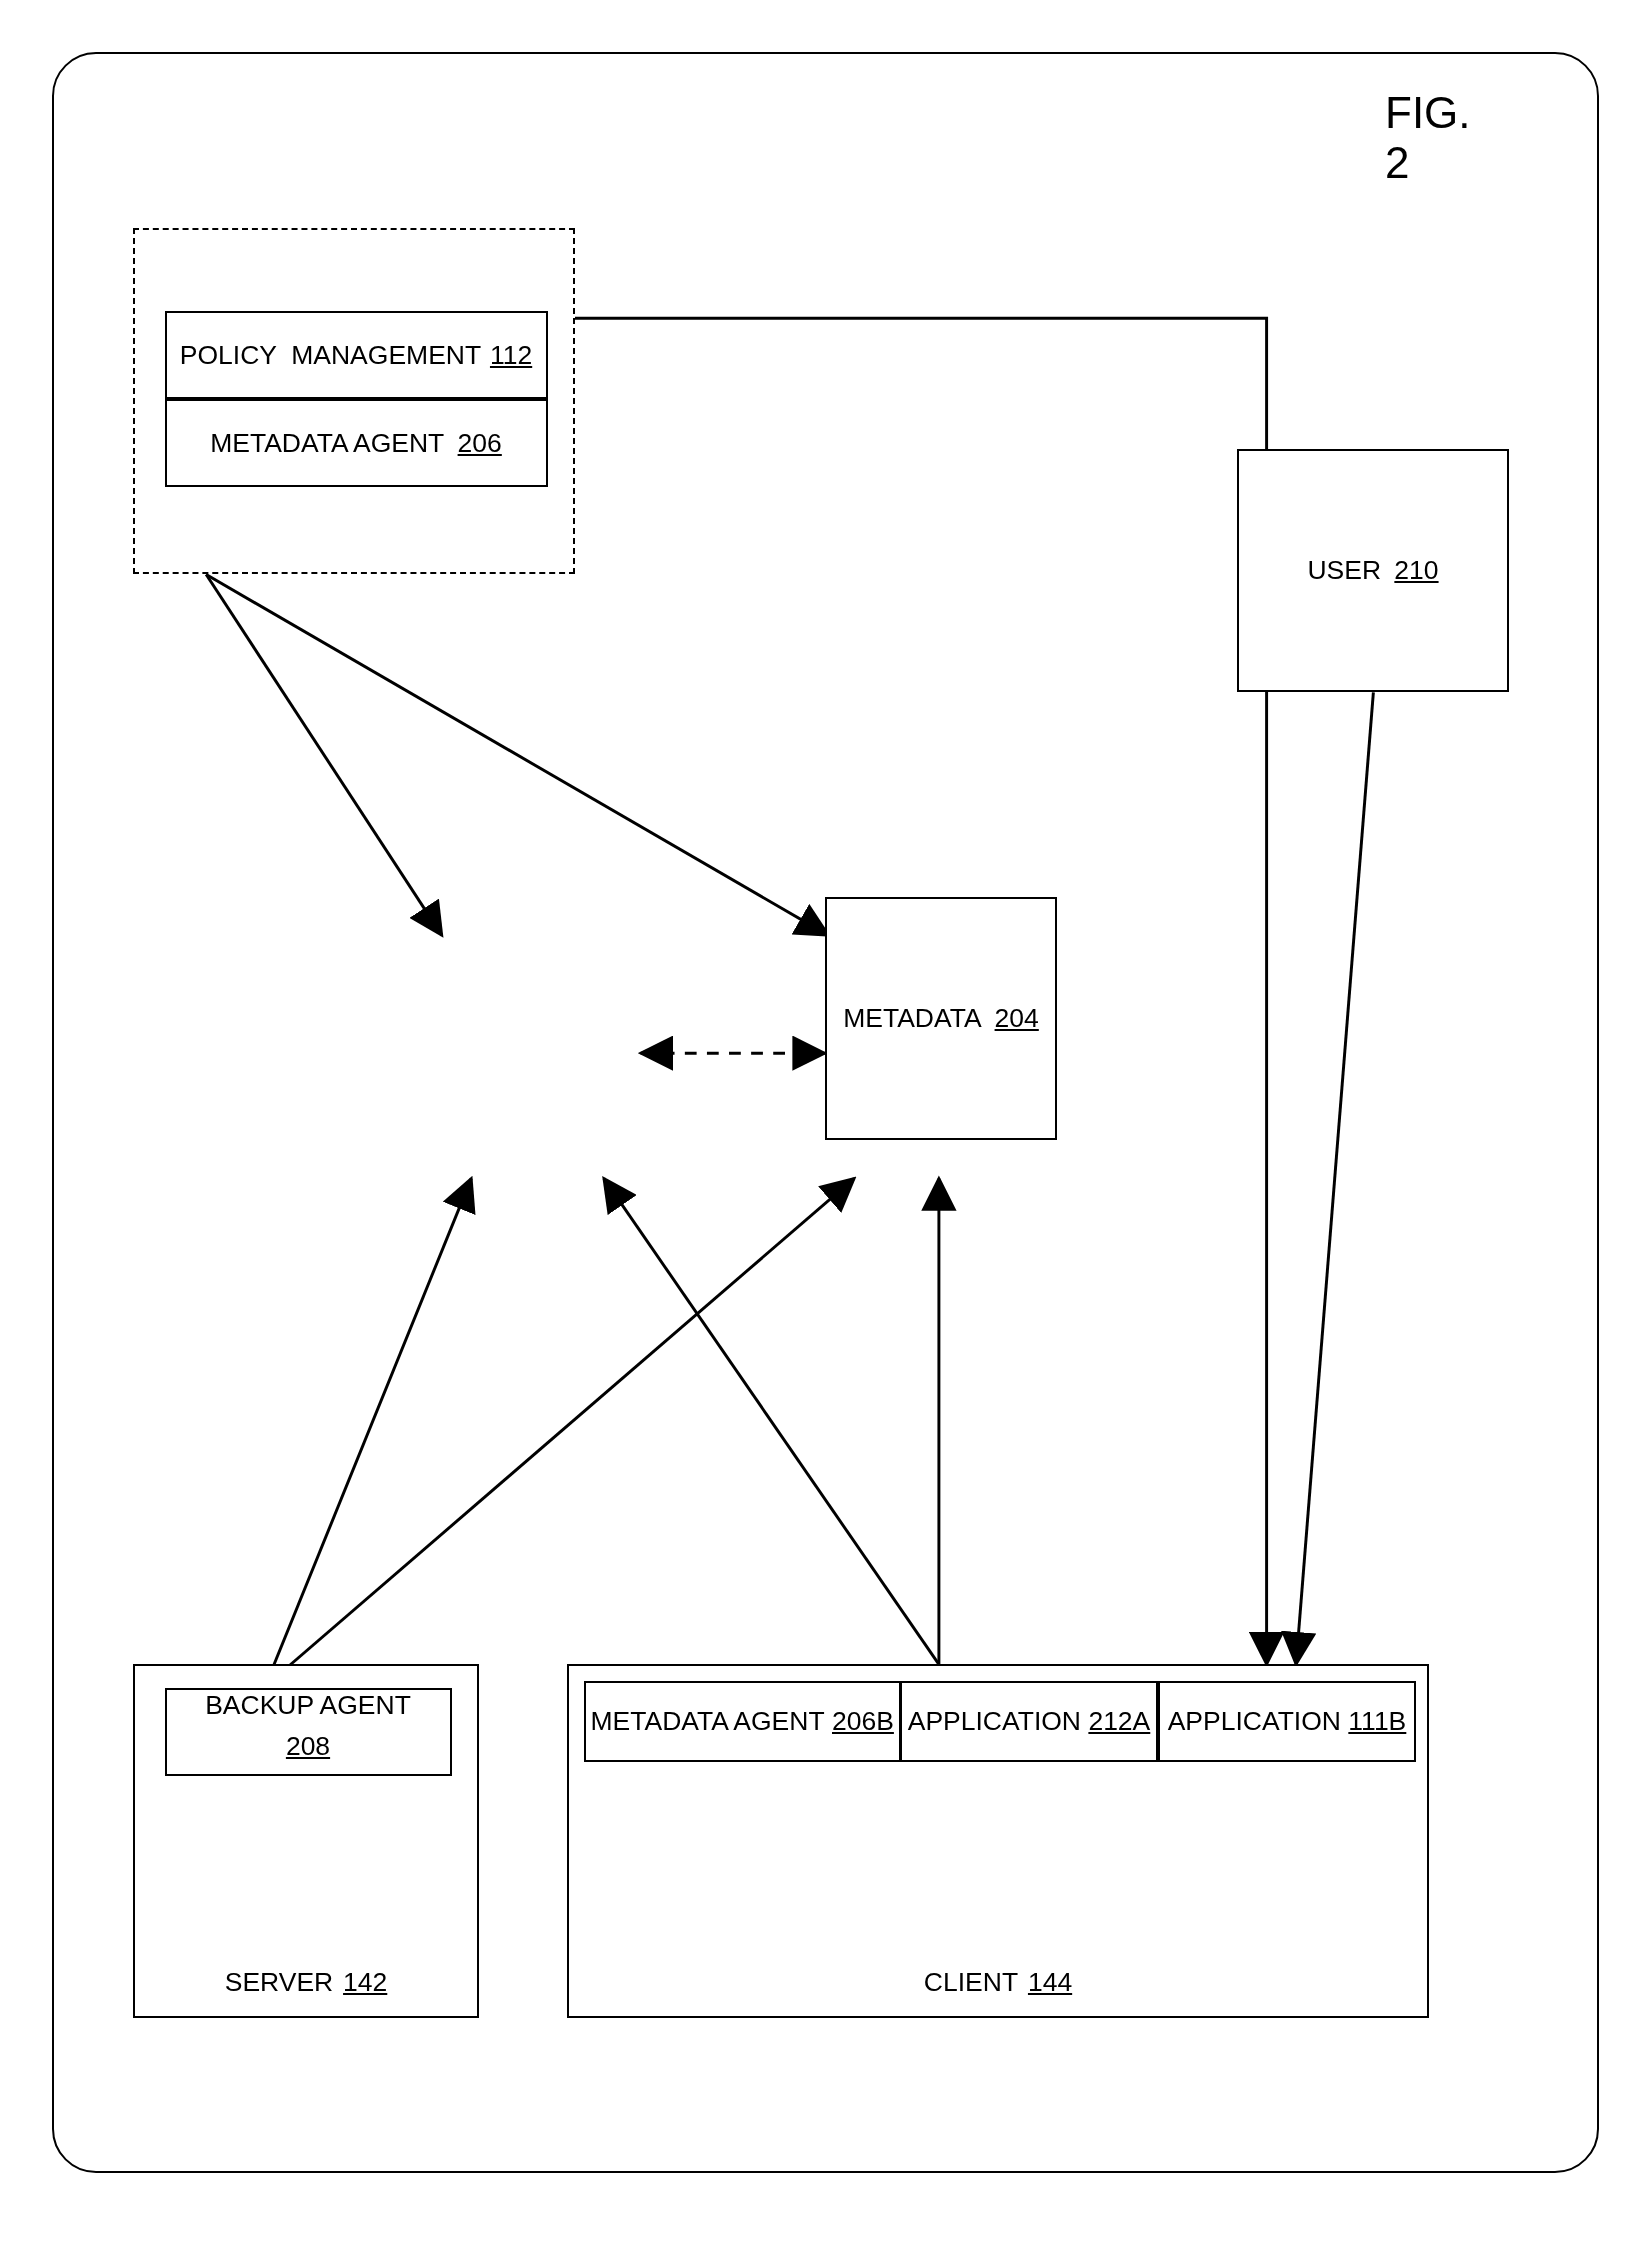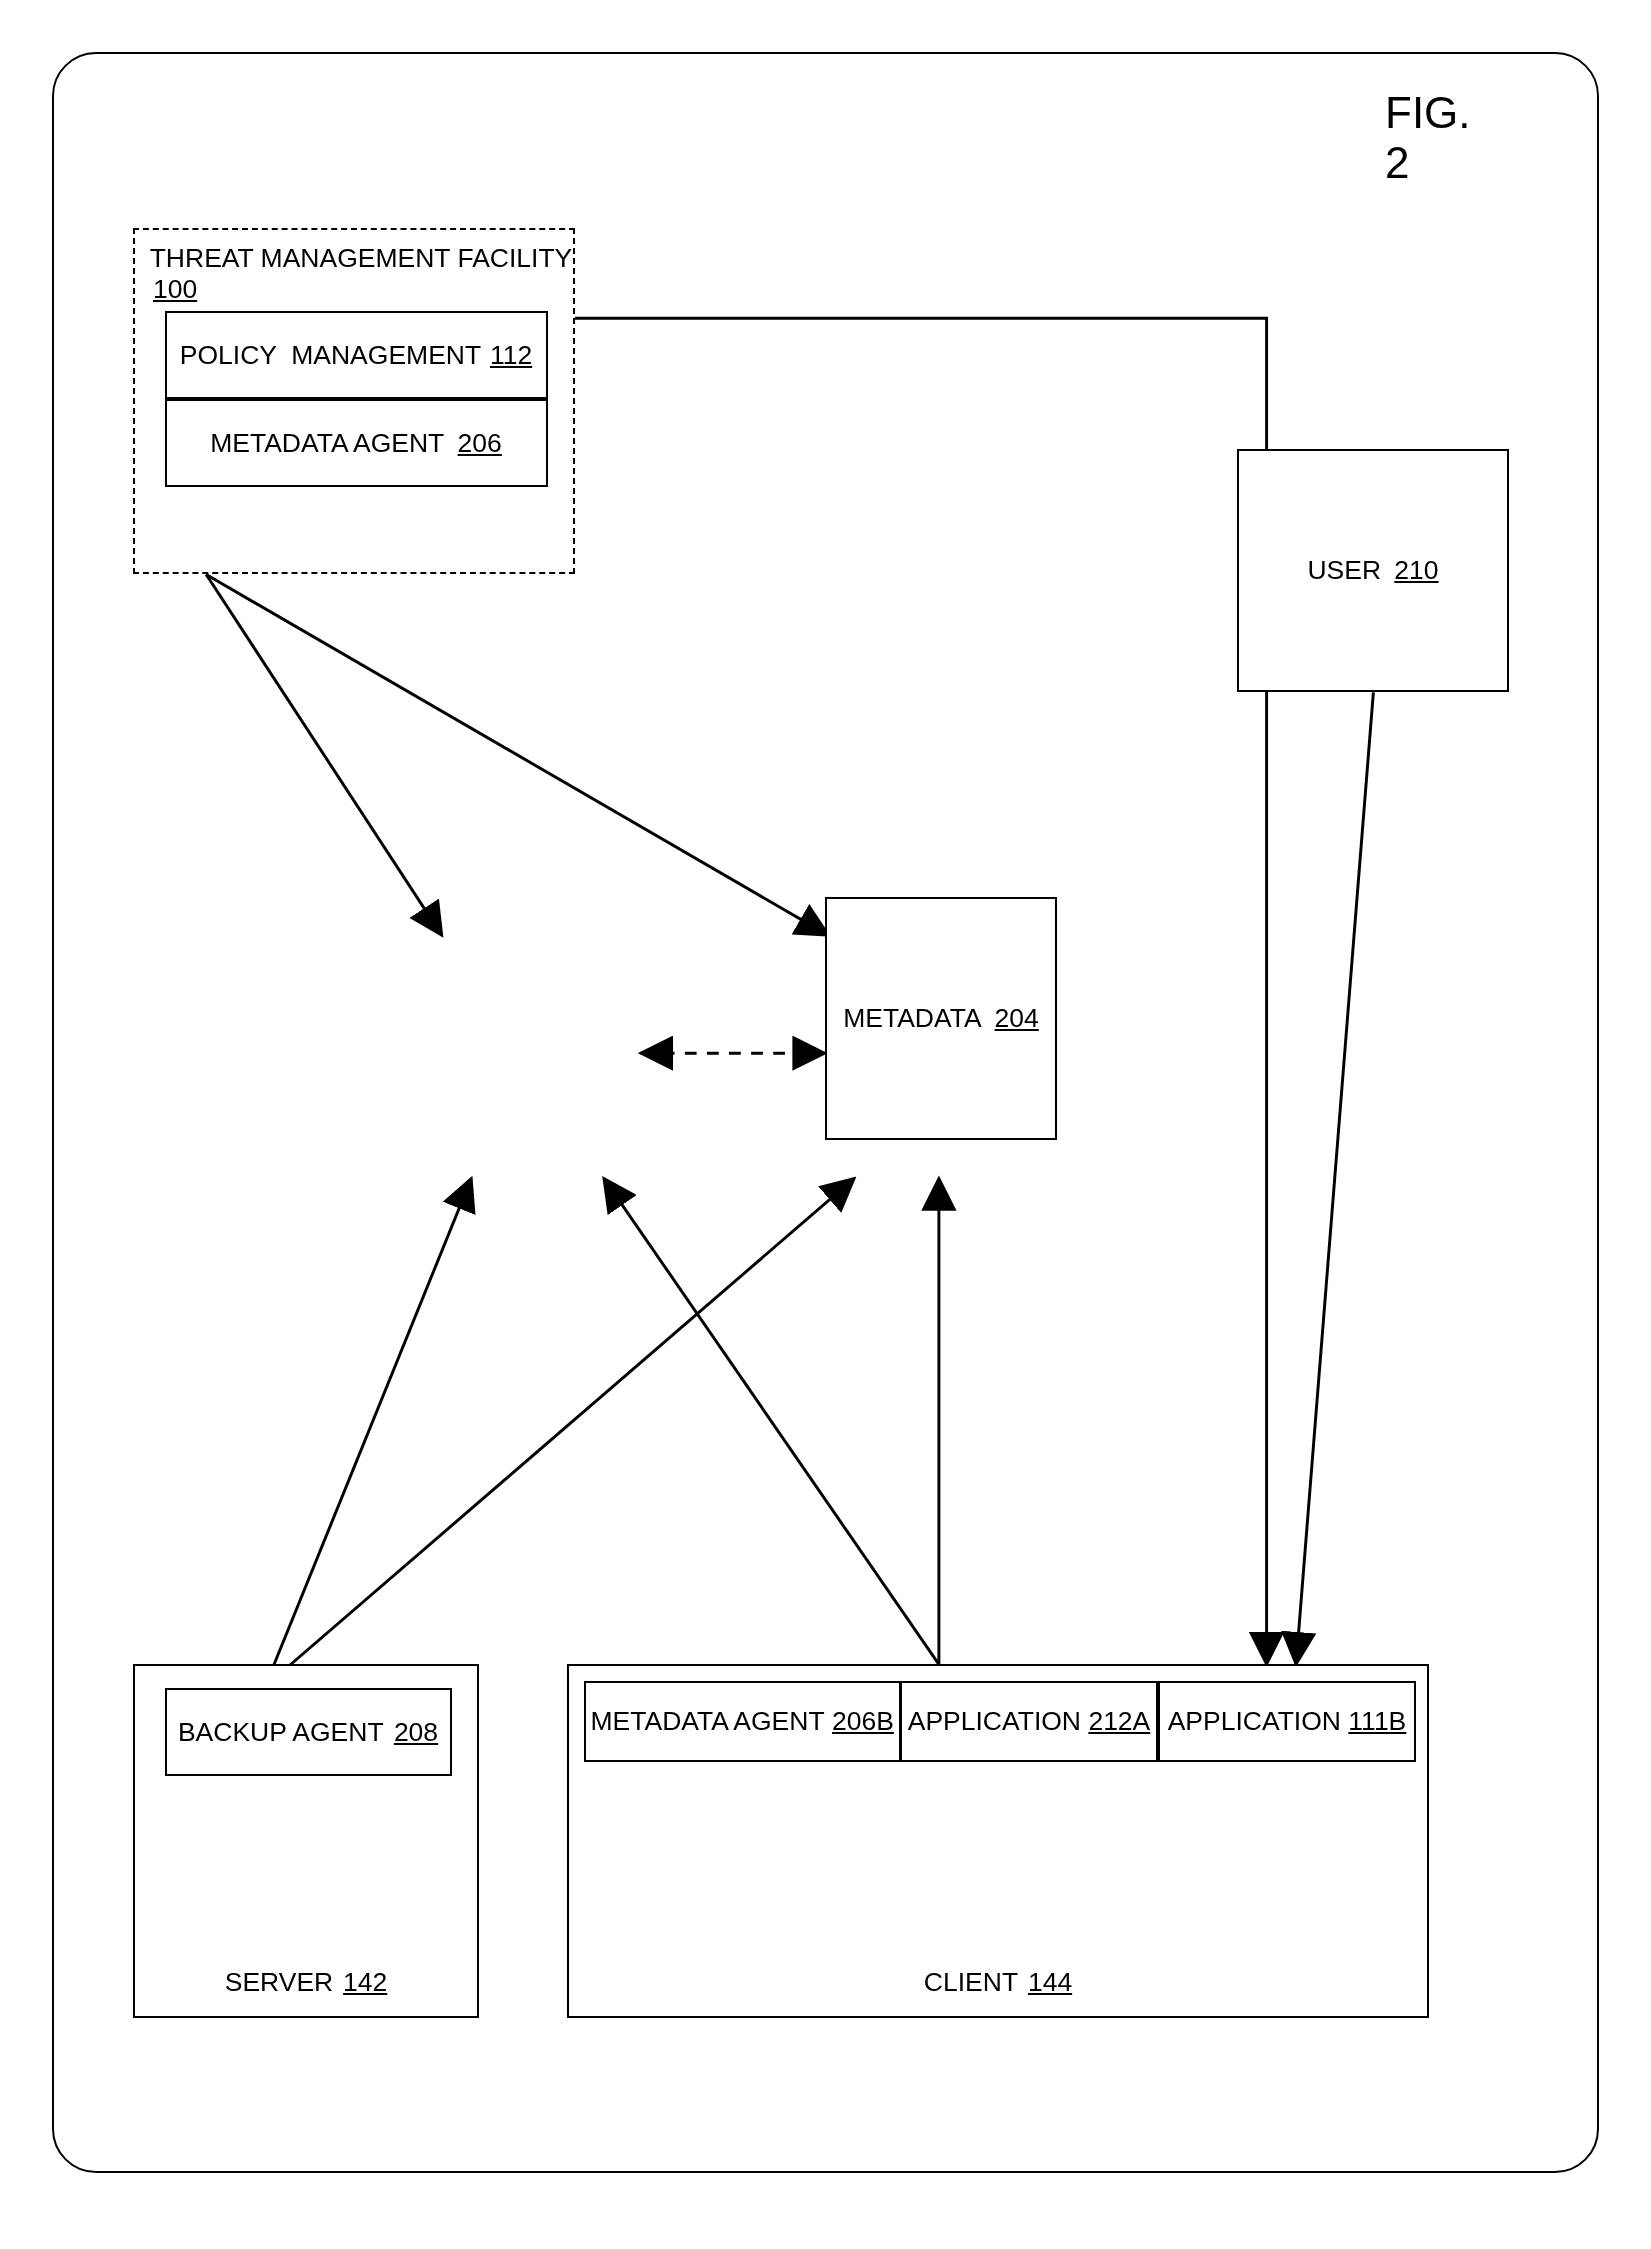--- a/index.html
+++ b/index.html
@@ -83,24 +83,20 @@
     <line x1="360" y1="2290" x2="640" y2="1600" stroke="#000" stroke-width="4" marker-end="url(#ah)"></line>
     <line x1="360" y1="2290" x2="1160" y2="1600" stroke="#000" stroke-width="4" marker-end="url(#ah)"></line>
 
     <line x1="1275" y1="2260" x2="820" y2="1600" stroke="#000" stroke-width="4" marker-end="url(#ah)"></line>
     <line x1="1275" y1="2260" x2="1275" y2="1600" stroke="#000" stroke-width="4" marker-end="url(#ah)"></line>
 
     <line x1="1865" y1="940" x2="1760" y2="2260" stroke="#000" stroke-width="4" marker-end="url(#ah)"></line>
   </svg>
 
   <div class="box dashed" style="left:133px; top:228px; width:442px; height:346px;">
-    <div style="position:absolute; left:14.7px; top:13.3px; text-align:left;">
-      <span class="label">THREAT MANAGEMENT FACILITY</span>
-      <span>&nbsp;</span><span class="num">100</span>
-    </div>
 
     <div class="box" style="left:29.5px; top:81px; width:383px; height:88px; display:flex; align-items:center; justify-content:center; gap:8.8px;">
       <span class="label">POLICY  MANAGEMENT</span>
       <span class="num">112</span>
     </div>
 
     <div class="box" style="left:29.5px; top:169px; width:383px; height:88px; display:flex; align-items:center; justify-content:center; gap:13.3px;">
       <span class="label">METADATA AGENT</span>
       <span class="num">206</span>
     </div>
@@ -111,21 +107,21 @@
     <span class="label">METADATA</span>
     <span class="num">204</span>
   </div>
 
   <div class="box" style="left:1237px; top:449px; width:272px; height:243px; display:flex; align-items:center; justify-content:center; gap:13.3px;">
     <span class="label">USER</span>
     <span class="num">210</span>
   </div>
 
   <div class="box" style="left:133px; top:1664px; width:346px; height:354px;">
-    <div class="box" style="left:29.5px; top:22px; width:287px; height:88px; display:flex; align-items:center; justify-content:center; gap:10.3px;">
+    <div class="box" style="left:29.5px; top:22px; width:287px; height:88px; display:flex; align-items:center; gap:10.3px;flex-direction:column;">
       <span class="label">BACKUP AGENT</span>
       <span class="num">208</span>
     </div>
     <div style="position:absolute; left:0; right:0; bottom:18.4px; text-align:center;">
       <span class="label">SERVER</span>
       <span>&nbsp;&nbsp;</span><span class="num">142</span>
     </div>
   </div>
 
   <div class="box" style="left:567px; top:1664px; width:862px; height:354px;">

